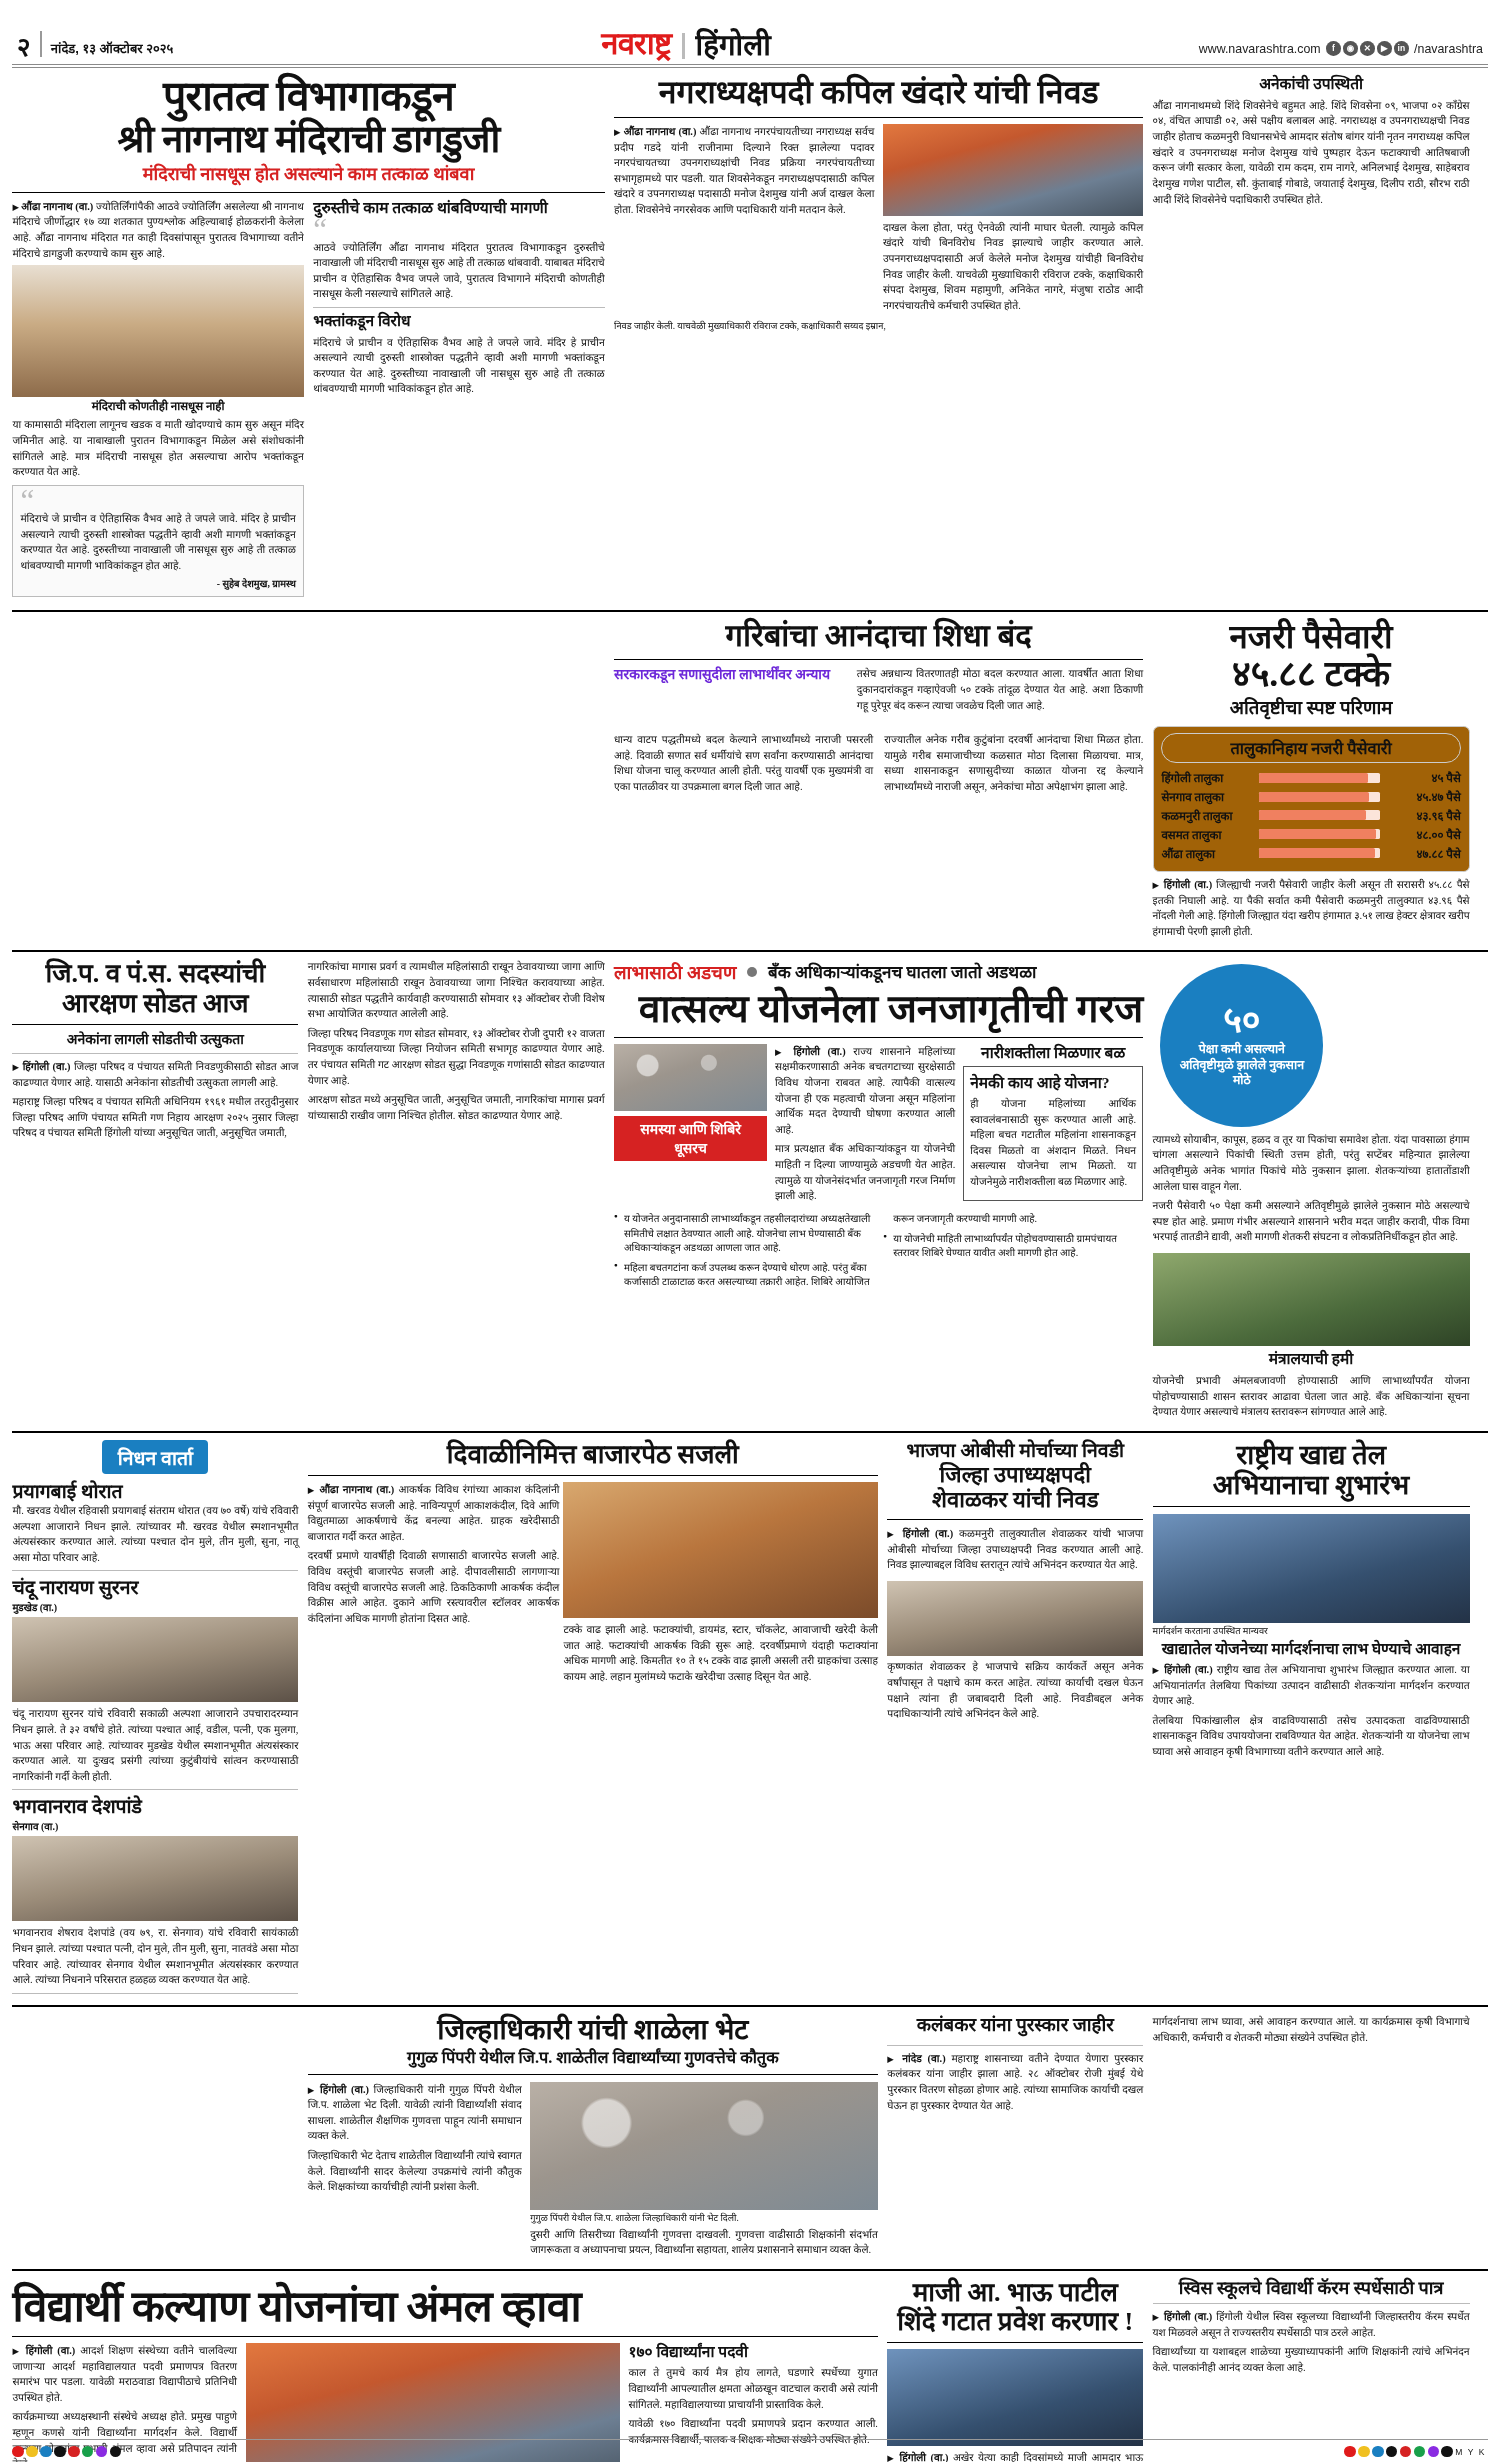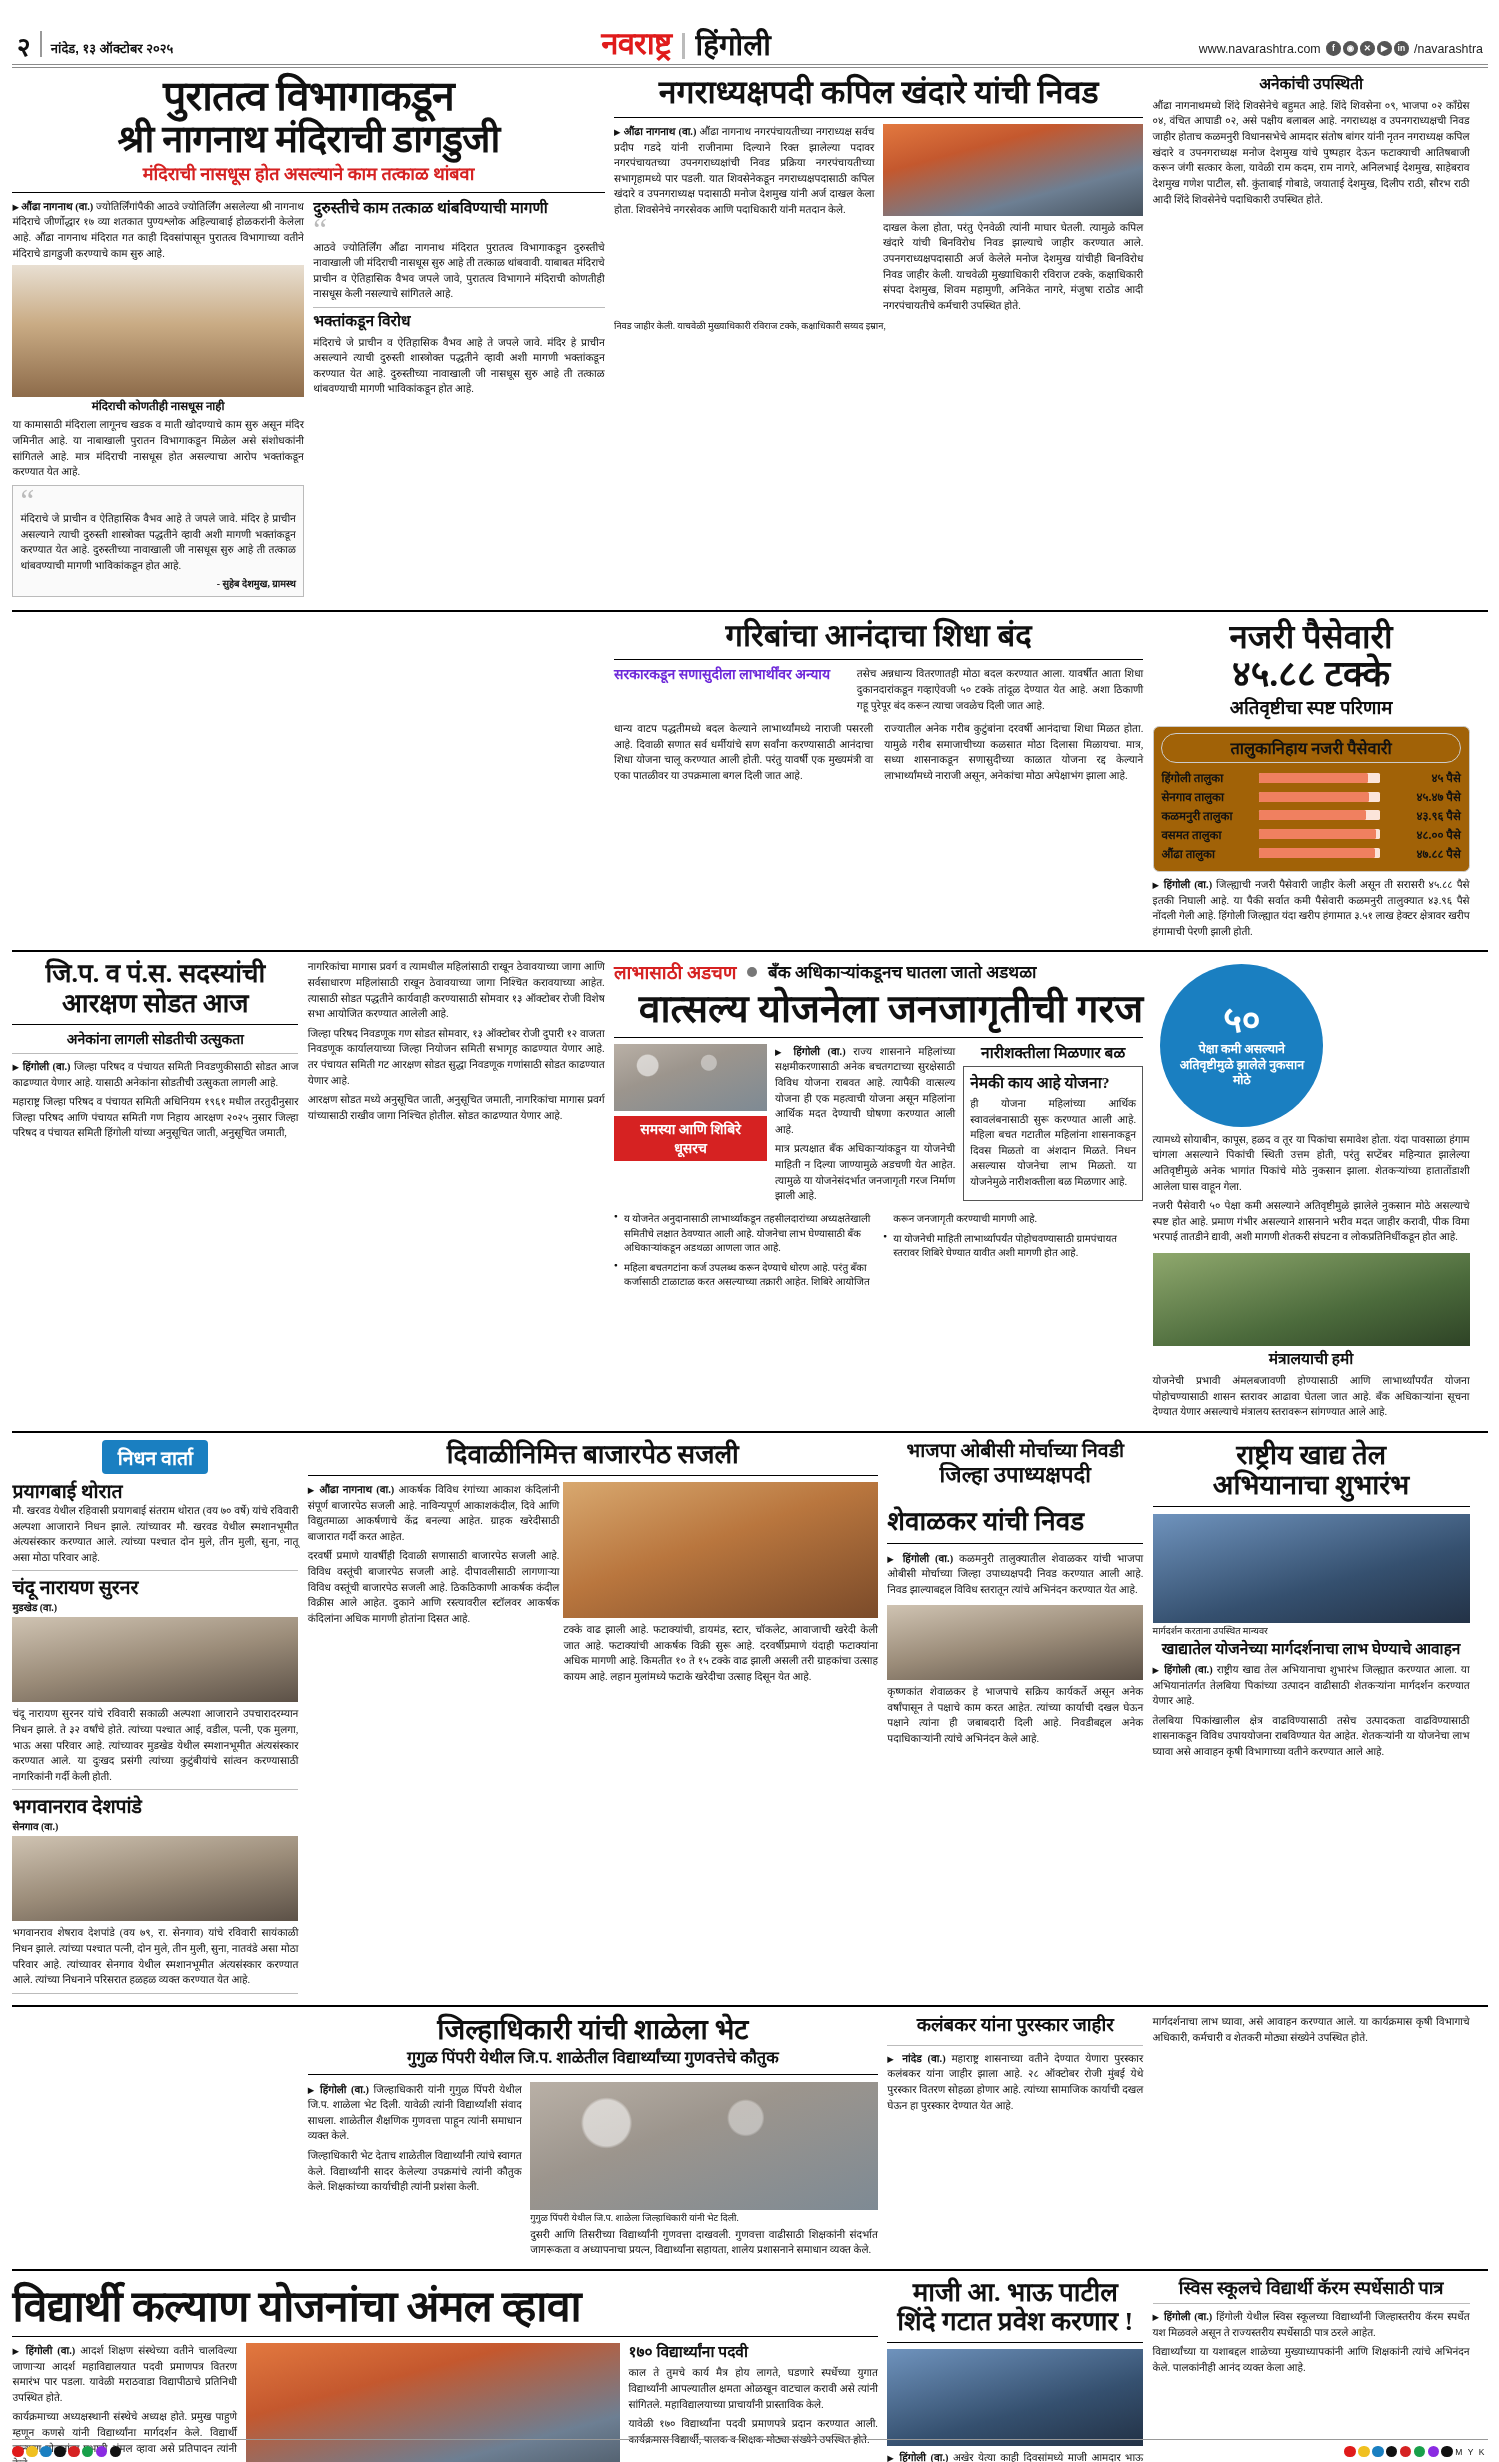--- a/index.html
+++ b/index.html
@@ -211,21 +211,21 @@
 
     <div class="col" style="grid-column:3 / span 2;">
       <h2 class="hl" style="text-align:center;font-size:31px;">गरिबांचा आनंदाचा शिधा बंद</h2>
       <div class="hr"></div>
       <div style="display:grid;grid-template-columns:0.9fr 1.1fr;gap:8.5px;">
         <div class="dek" style="color:#6d28d9;">सरकारकडून सणासुदीला लाभार्थींवर अन्याय</div>
         <div>
           <p class="body">तसेच अन्नधान्य वितरणातही मोठा बदल करण्यात आला. यावर्षीत आता शिधा दुकानदारांकडून गव्हाऐवजी ५० टक्के तांदूळ देण्यात येत आहे. अशा ठिकाणी गहू पुरेपूर बंद करून त्याचा जवळेच दिली जात आहे.</p>
         </div>
       </div>
-      <div style="display:grid;grid-template-columns:1fr 1fr;gap:11px;margin-top:4px;">
+      <div style="display:grid;grid-template-columns:1fr 1fr;gap:11px;margin-top:15px;">
         <p class="body">धान्य वाटप पद्धतीमध्ये बदल केल्याने लाभार्थ्यांमध्ये नाराजी पसरली आहे. दिवाळी सणात सर्व धर्मीयांचे सण सर्वांना करण्यासाठी आनंदाचा शिधा योजना चालू करण्यात आली होती. परंतु यावर्षी एक मुख्यमंत्री वा एका पातळीवर या उपक्रमाला बगल दिली जात आहे.</p>
         <p class="body">राज्यातील अनेक गरीब कुटुंबांना दरवर्षी आनंदाचा शिधा मिळत होता. यामुळे गरीब समाजाचीच्या कळसात मोठा दिलासा मिळायचा. मात्र, सध्या शासनाकडून सणासुदीच्या काळात योजना रद्द केल्याने लाभार्थ्यांमध्ये नाराजी असून, अनेकांचा मोठा अपेक्षाभंग झाला आहे.</p>
       </div>
     </div>
 
     <div class="col" style="grid-column:5;">
       <h2 class="hl" style="text-align:center;font-size:33px;">नजरी पैसेवारी</h2>
       <h2 class="hl" style="text-align:center;font-size:36px;">४५.८८ टक्के</h2>
       <div class="dek" style="text-align:center;font-size:18.6px;margin-top:1.6px;">अतिवृष्टीचा स्पष्ट परिणाम</div>
 
@@ -395,21 +395,21 @@
         <div>
           <div class="photo warm" style="height:136px;"></div>
           <p class="body" style="margin-top:3.9px;">टक्के वाढ झाली आहे. फटाक्यांची, डायमंड, स्टार, चॉकलेट, आवाजाची खरेदी केली जात आहे. फटाक्यांची आकर्षक विक्री सुरू आहे. दरवर्षीप्रमाणे यंदाही फटाक्यांना अधिक मागणी आहे. किमतीत १० ते १५ टक्के वाढ झाली असली तरी ग्राहकांचा उत्साह कायम आहे. लहान मुलांमध्ये फटाके खरेदीचा उत्साह दिसून येत आहे.</p>
         </div>
       </div>
     </div>
 
     <div class="col" style="grid-column:4;">
       <h4 class="hl" style="text-align:center;font-size:19.4px;">भाजपा ओबीसी मोर्चाच्या निवडी</h4>
       <h4 class="hl" style="text-align:center;font-size:22px;">जिल्हा उपाध्यक्षपदी</h4>
-      <h4 class="hl" style="font-size:26px;margin-top:20px;">शेवाळकर यांची निवड</h4>
+      <h4 class="hl" style="text-align:center;font-size:22px;">शेवाळकर यांची निवड</h4>
       <div class="hr"></div>
       <p class="body">
         <span class="arrow">▶ </span>
         <span class="dateline">हिंगोली (वा.)</span>
         <span>कळमनुरी तालुक्यातील शेवाळकर यांची भाजपा ओबीसी मोर्चाच्या जिल्हा उपाध्यक्षपदी निवड करण्यात आली आहे. निवड झाल्याबद्दल विविध स्तरातून त्यांचे अभिनंदन करण्यात येत आहे.</span>
       </p>
       <div class="photo port" style="height:75px;margin:3.9px 0;"></div>
       <p class="body">कृष्णकांत शेवाळकर हे भाजपाचे सक्रिय कार्यकर्ते असून अनेक वर्षांपासून ते पक्षाचे काम करत आहेत. त्यांच्या कार्याची दखल घेऊन पक्षाने त्यांना ही जबाबदारी दिली आहे. निवडीबद्दल अनेक पदाधिकाऱ्यांनी त्यांचे अभिनंदन केले आहे.</p>
     </div>
 

